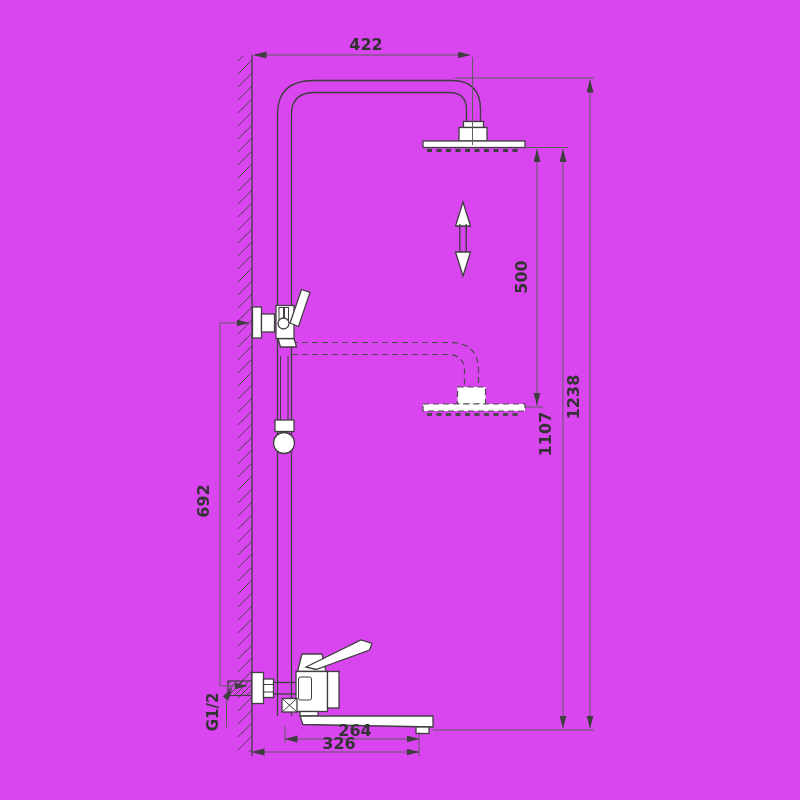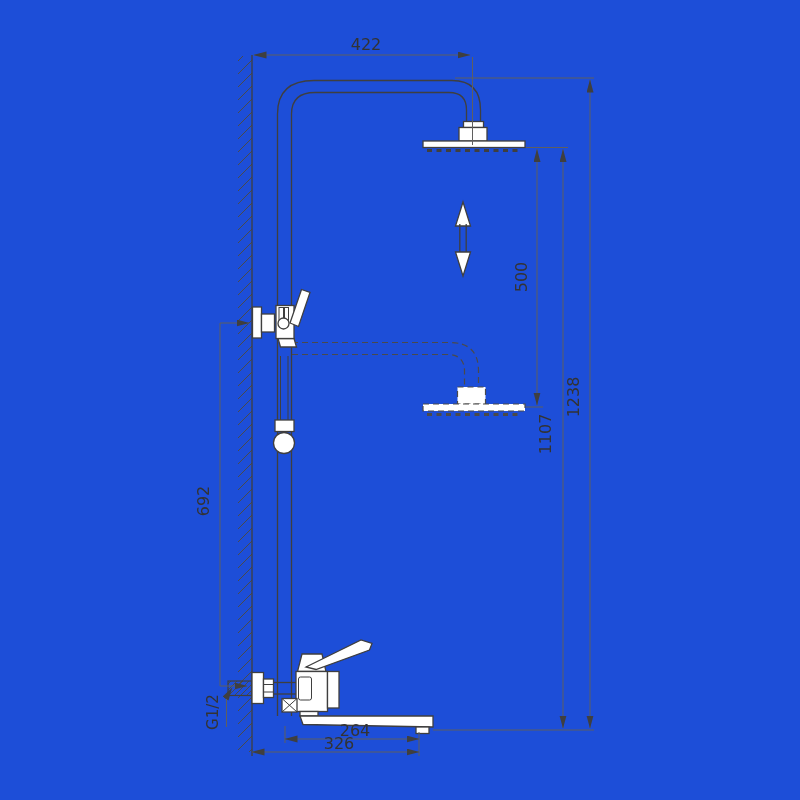--- a/index.html
+++ b/index.html
@@ -1,16 +1,16 @@
 <!DOCTYPE html>
 <html><head>
 <meta charset="utf-8">
 <style>
   html,body{margin:0;padding:0;background:#ffffff;}
-  .stage{position:relative;width:800px;height:800px;background:#1d4ed8;overflow:hidden;}
+  .stage{position:relative;width:800px;height:800px;background:#d946ef;overflow:hidden;font-weight:bold;}
   svg{display:block;}
   .part{fill:none;stroke:#3f3f3f;stroke-width:1.3;}
   .partw{fill:#ffffff;stroke:#3f3f3f;stroke-width:1.3;}
   .thin{fill:none;stroke:#3f3f3f;stroke-width:1;}
   .dash{fill:none;stroke:#4a4a4a;stroke-width:1.2;stroke-dasharray:6 4;}
   .dashw{fill:#ffffff;stroke:#4a4a4a;stroke-width:1.2;stroke-dasharray:6 4;}
   .dim{fill:none;stroke:#5f5f5f;stroke-width:1;}
   .nozzle{fill:none;stroke:#3f3f3f;stroke-width:3;stroke-dasharray:5 4.5;}
   .noznl-d{fill:none;stroke:#4a4a4a;stroke-width:3;stroke-dasharray:5 4.5;}
   text{font-family:"DejaVu Sans", "Liberation Sans", sans-serif;font-size:16px;fill:#333333;}

